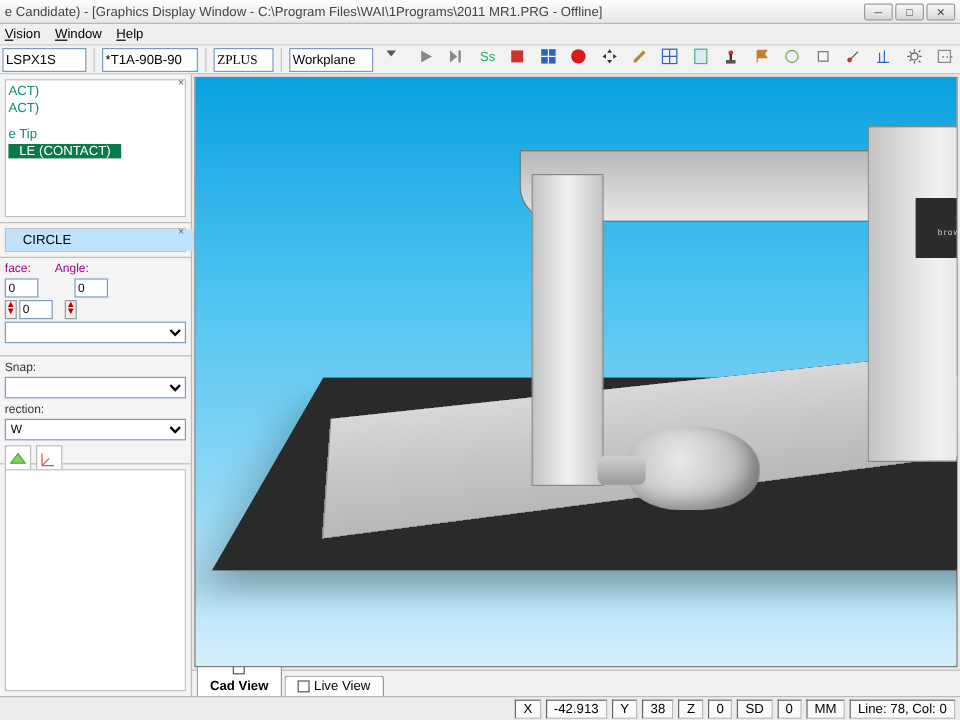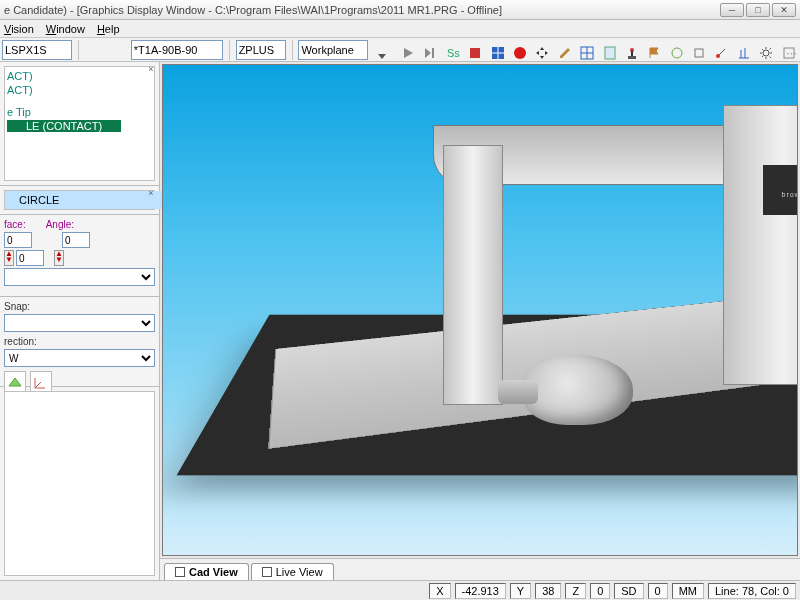--- a/index.html
+++ b/index.html
@@ -13,34 +13,34 @@
 
 
 .menubar { height: 18px; background: #efefef; display: flex; align-items: center; padding-left: 4px; gap: 12px; border-bottom: 1px solid #c8c8c8; }
 .menubar span { cursor: default; }
 .menubar span u { text-decoration: underline; }
 
 
 .toolbar1 { height: 24px; background: #f2f2f2; border-bottom: 1px solid #c0c0c0; display: flex; align-items: center; padding: 0 2px; gap: 4px; }
 .toolbar1 select, .toolbar1 input.cbx { height: 20px; border: 1px solid #7a9ac0; background: #fff; font-size: 11px; padding: 0 2px; }
 .toolbar1 .sep { width: 1px; height: 20px; background: #c4c4c4; margin: 0 2px; }
-.toolbar1 .tbtn { width: 22px; height: 22px; display: flex; align-items: flex-end; justify-content: center; border: 1px solid transparent; }
+.toolbar1 .tbtn { width: 22px; height: 22px; display: flex; align-items: flex-start; justify-content: center; border: 1px solid transparent; }
 .toolbar1 .spacer { flex: 1; }
 
 
 .main { flex: 1; display: flex; min-height: 0; }
 
 
 .left { width: 160px; background: #f4f4f4; border-right: 1px solid #bcbcbc; display: flex; flex-direction: column; }
 .pane { border-bottom: 1px solid #bcbcbc; padding: 4px; position: relative; }
 .pane .closex { position: absolute; right: 2px; top: 1px; width: 12px; height: 12px; font-size: 9px; text-align: center; line-height: 12px; color: #666; cursor: pointer; }
 .tree-area { height: 115px; overflow: hidden; background: #fff; border: 1px solid #c0c0c0; padding: 2px; }
 .tree-area .line { white-space: nowrap; font-size: 11px; line-height: 14px; }
 .teal { color: #0a8a7a; }
-.hl { background: #0a7a4a; color: #fff; padding: 0 19px; }
+.hl { background: #0a7a4a; color: #fff; padding: 0 9px; }
 
 .midbox { background: #fff; border: 1px solid #c0c0c0; height: 20px; display: flex; align-items: center; }
 .midbox input { border: none; flex: 1; height: 18px; padding: 0 14px; background: #bfe3ff; font-size: 11px; }
 .midbox .go { width: 26px; text-align: center; border-left: 1px solid #c0c0c0; height: 18px; line-height: 18px; cursor: pointer; }
 .smallhdr { color: #a1008a; font-size: 10px; margin-bottom: 2px; }
 .numrow { display: flex; align-items: center; gap: 2px; margin-bottom: 2px; }
 .numrow input { width: 28px; height: 16px; border: 1px solid #7a9ac0; font-size: 10px; padding: 0 2px; }
 .numrow .spn { width: 10px; height: 16px; background: #eee; border: 1px solid #999; font-size: 8px; text-align: center; line-height: 6px; color: #b00; }
 .sel { width: 100%; height: 18px; border: 1px solid #7a9ac0; background: #fff; font-size: 10px; }
 .iconrow { display: flex; gap: 4px; margin-top: 4px; }
@@ -59,21 +59,21 @@
 .pillar.right-p { left: 560px; top: 40px; height: 280px; width: 120px; }
 .bridge { position: absolute; left: 270px; top: 60px; width: 330px; height: 60px; background: linear-gradient(#b8b8b8,#e8e8e8); border: 1px solid #777; border-radius: 0 0 30px 30px; }
 .brand { position: absolute; left: 600px; top: 100px; width: 100px; height: 50px; background: #2c2c2c; color: #e6c04a; font-size: 8px; text-align: center; padding-top: 8px; letter-spacing: 1px; }
 .part { position: absolute; left: 360px; top: 290px; width: 110px; height: 70px; background: radial-gradient(circle at 40% 40%, #e9e9e9, #a7a7a7); border-radius: 40% 50% 45% 40%; box-shadow: inset -8px -6px 14px rgba(0,0,0,.3); }
 .part::after { content: ""; position: absolute; left: -25px; top: 25px; width: 40px; height: 24px; background: linear-gradient(#d0d0d0,#9a9a9a); border-radius: 6px; }
 
 
 .vtabs { height: 22px; background: #f0f0f0; border-top: 1px solid #bcbcbc; display: flex; align-items: flex-end; padding-left: 4px; gap: 2px; }
 .vtab { padding: 2px 10px; background: #fefefe; border: 1px solid #9a9a9a; border-bottom: none; border-radius: 3px 3px 0 0; display: flex; align-items: center; gap: 4px; }
 .vtab .chk { width: 10px; height: 10px; border: 1px solid #555; background: #fff; }
-.vtab.active { background: #fff; font-weight: bold; }
+.vtab.active { background: #fff; font-weight: bold; flex-direction: column; }
 
 
 .status { height: 20px; background: #ececec; border-top: 1px solid #bcbcbc; display: flex; align-items: center; padding: 0 4px; gap: 4px; font-size: 10px; }
 .status .cell { background: #fafafa; border: 1px inset #bbb; padding: 1px 6px; }
 .status .grow { flex: 1; }
 
 svg { display: block; }
 </style>
 </head>
 <body>
@@ -89,23 +89,23 @@
 
 <div class="menubar">
   <span><u>V</u>ision</span>
   <span><u>W</u>indow</span>
   <span><u>H</u>elp</span>
 </div>
 
 <div class="toolbar1">
   <input class="cbx" style="width: 70px;" value="LSPX1S">
   <div class="sep"></div>
-  <input class="cbx" style="width: 92px; margin-left: 46px;" value="*T1A-90B-90">
+  <input class="cbx" style="width: 80px;" value="*T1A-90B-90">
   <div class="sep"></div>
-  <input class="cbx" style="width: 50px;" value="ZPLUS">
+  <input class="cbx" style="width: 50px; font-family: Liberation Serif, serif;" value="ZPLUS">
   <div class="sep"></div>
   <input class="cbx" style="width: 70px;" value="Workplane">
   <div class="tbtn">
       <svg width="8" height="8">
         <path d="M0 2 L8 2 L4 7 Z" fill="#555"></path>
       </svg>
     </div>
   <div class="spacer"></div>
   <div class="tbtn">
       <svg width="14" height="14">

